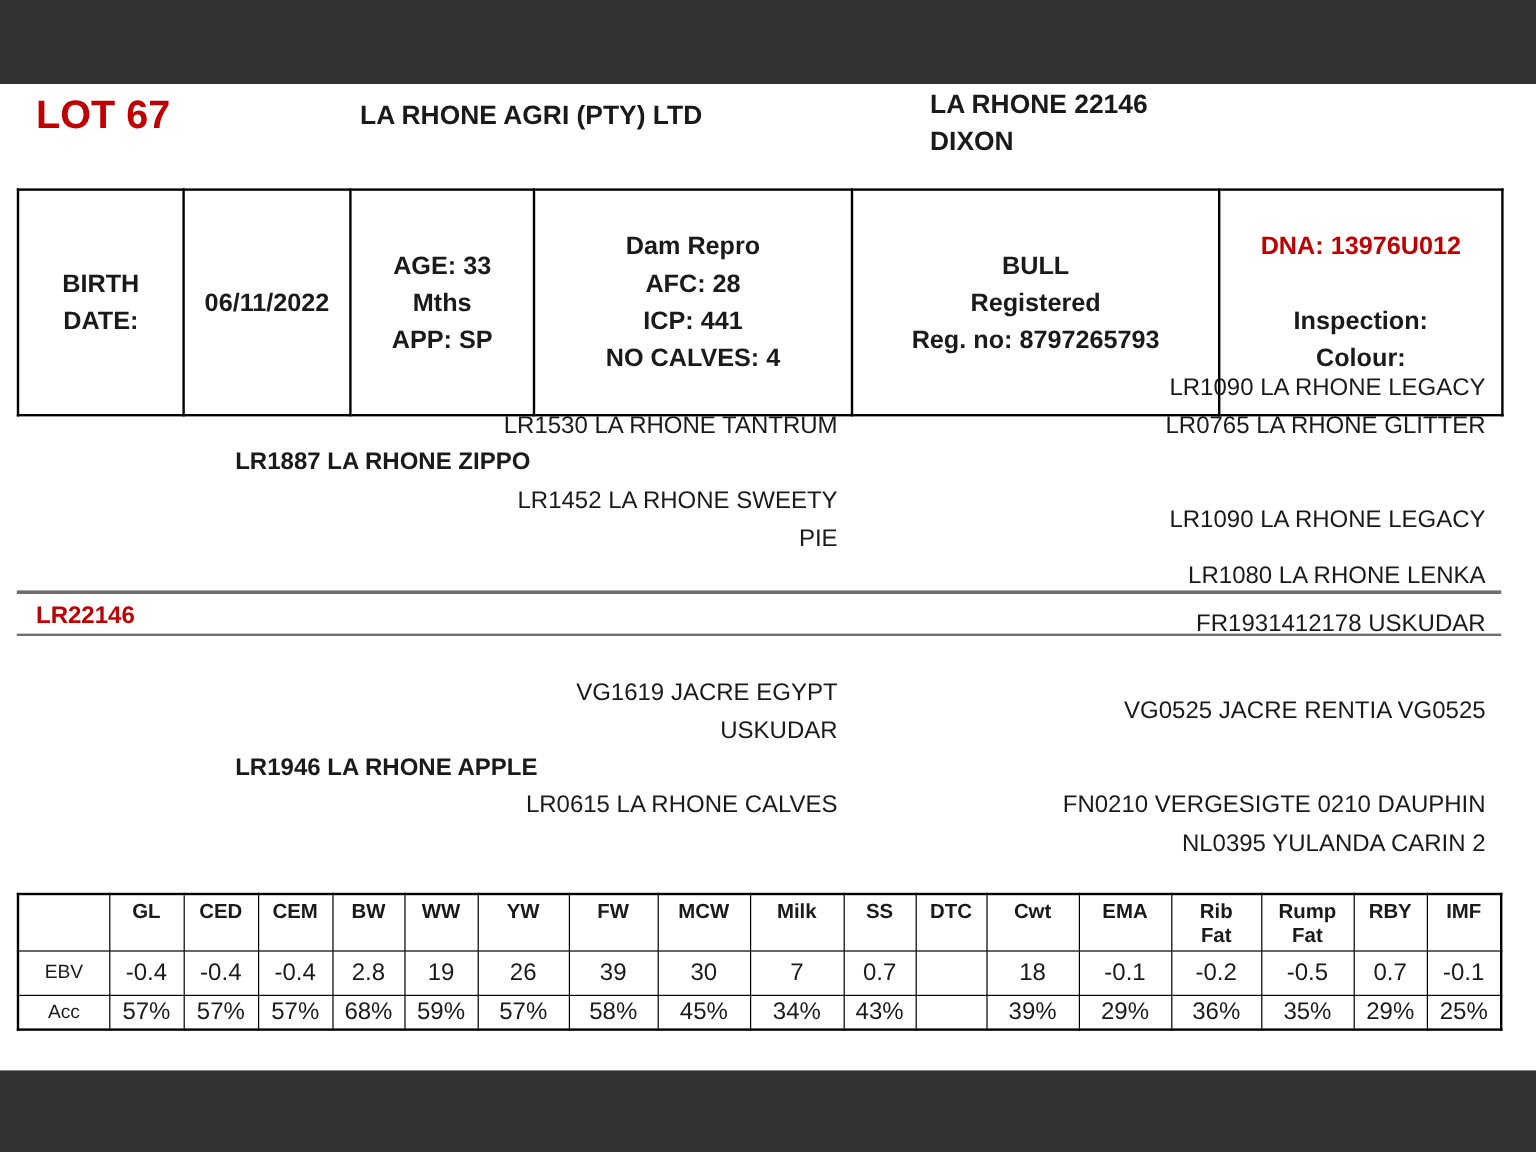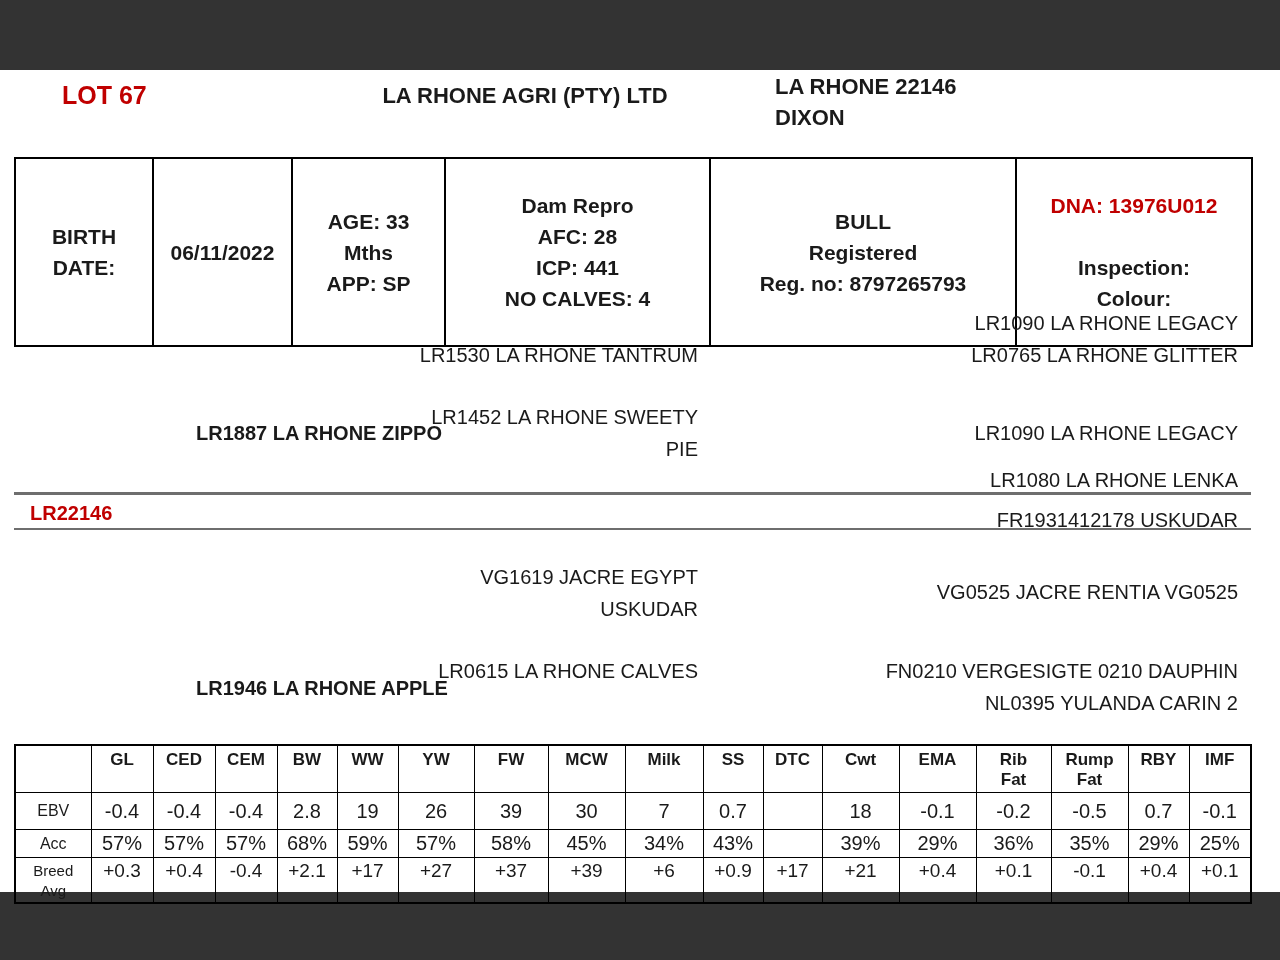--- a/index.html
+++ b/index.html
@@ -5,35 +5,35 @@
   html,body { margin:0; padding:0; }
   body {
     width:1280px; height:960px; position:relative; overflow:hidden;
     background:#ffffff; font-family:"Liberation Sans", sans-serif; color:#1a1a1a;
   }
   .bar { position:absolute; left:0; width:1280px; background:#333333; }
   #top-bar { top:0; height:70px; }
   #bottom-bar { top:892px; height:68px; }
   .red { color:#C00000; }
 
-  #lot-number { position:absolute; left:30px; top:79px; font-size:25px; line-height:33px; font-weight:bold;margin-left:32px; }
-  #farm-name { position:absolute; left:300px; top:85px; width:450px; text-align:center; font-size:22px; line-height:22px; font-weight:bold; }
+  #lot-number { position:absolute; left:30px; top:79px; font-size:33px; line-height:33px; font-weight:bold; }
+  #farm-name { position:absolute; left:300px; top:85px; width:450px; font-size:22px; line-height:22px; font-weight:bold; }
   #animal-name { position:absolute; left:775px; top:71px; font-size:22px; line-height:31px; font-weight:bold; }
 
   
   #info-table { position:absolute; left:14px; top:157px; width:1237px; height:128px;
     border-collapse:collapse; table-layout:fixed; }
   #info-table td { border:2px solid #000; text-align:center; vertical-align:middle;
     font-weight:bold; font-size:21px; line-height:31px; white-space:pre-line; padding:0; }
 
   
   .ped { position:absolute; font-size:20px; line-height:32px; white-space:pre-line; }
   .r-out { right:42px; text-align:right; }
   .r-mid { right:582px; text-align:right; }
-  .bold { font-weight:bold;margin-top:48px; }
+  .bold { font-weight:bold; }
   .rule { position:absolute; left:14px; width:1237px; height:0; border-top:3px solid #6e6e6e; }
   #rule-2 { border-top-width:2px; }
   #pedigree-animal-id { left:30px; font-weight:bold; }
 
   
   #ebv-table { position:absolute; left:14px; top:744px; width:1237px;
     border-collapse:collapse; table-layout:fixed; border:2.5px solid #000; }
   #ebv-table th, #ebv-table td { border:1.5px solid #000; text-align:center;
     padding:0; white-space:pre-line; font-weight:normal; }
   #ebv-table thead th { height:42px; font-size:17px; font-weight:bold; vertical-align:top;
@@ -193,35 +193,14 @@
         <td>34%</td>
         <td>43%</td>
         <td></td>
         <td>39%</td>
         <td>29%</td>
         <td>36%</td>
         <td>35%</td>
         <td>29%</td>
         <td>25%</td>
       </tr>
-      <tr class="row-breed-avg">
-        <th>Breed
-Avg</th>
-        <td>+0.3</td>
-        <td>+0.4</td>
-        <td>-0.4</td>
-        <td>+2.1</td>
-        <td>+17</td>
-        <td>+27</td>
-        <td>+37</td>
-        <td>+39</td>
-        <td>+6</td>
-        <td>+0.9</td>
-        <td>+17</td>
-        <td>+21</td>
-        <td>+0.4</td>
-        <td>+0.1</td>
-        <td>-0.1</td>
-        <td>+0.4</td>
-        <td>+0.1</td>
-      </tr>
     </tbody>
 </table>
 
 </body></html>

